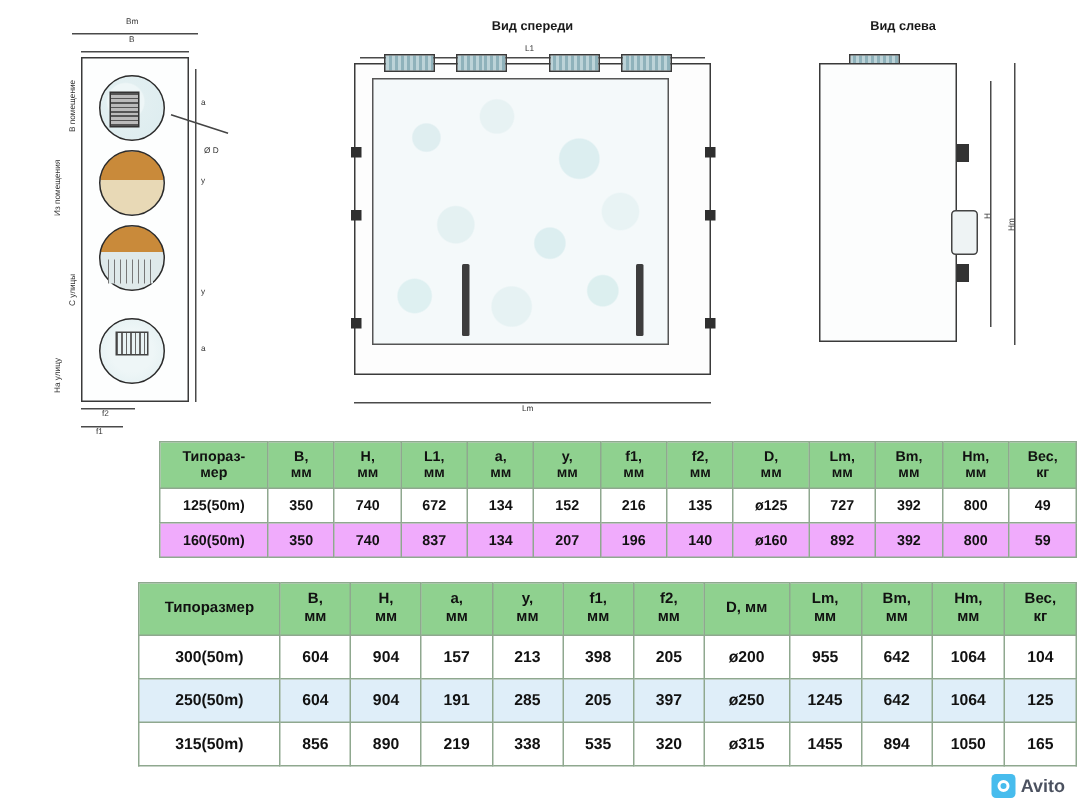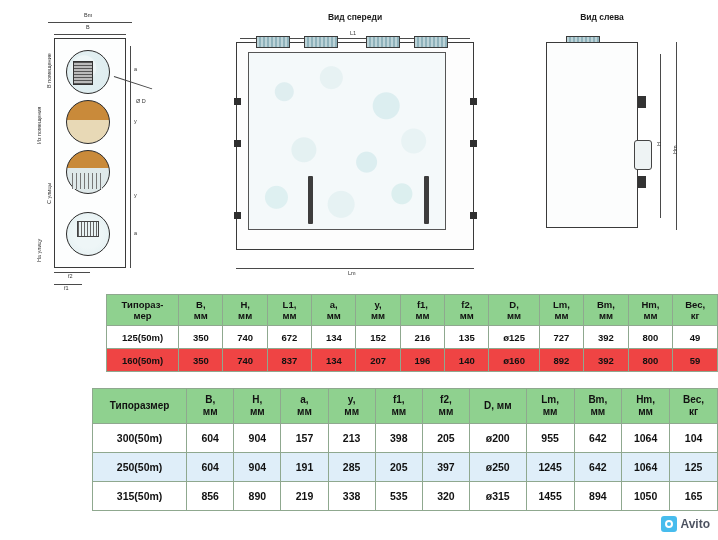--- a/index.html
+++ b/index.html
@@ -95,21 +95,21 @@
     padding:0;
   }
 
   
   #t1{position:absolute;left:106px;top:294px;}
   #t1 th{
     background:#8fd18f;font-weight:bold;font-size:9.5px;line-height:11px;
     height:30px;
   }
   #t1 td{height:22px;background:#ffffff;font-weight:bold;}
-  #t1 tr.alt td{background:#ef4444;}
+  #t1 tr.alt td{background:#f0abfc;}
 
   
   #t2{position:absolute;left:92px;top:388px;}
   #t2 th{
     background:#8fd18f;font-weight:bold;font-size:10px;line-height:12px;
     height:34px;
   }
   #t2 td{height:28px;background:#ffffff;font-weight:bold;font-size:10.5px;}
   #t2 tr.alt td{background:#dfeef9;margin-left:28px;}
 

